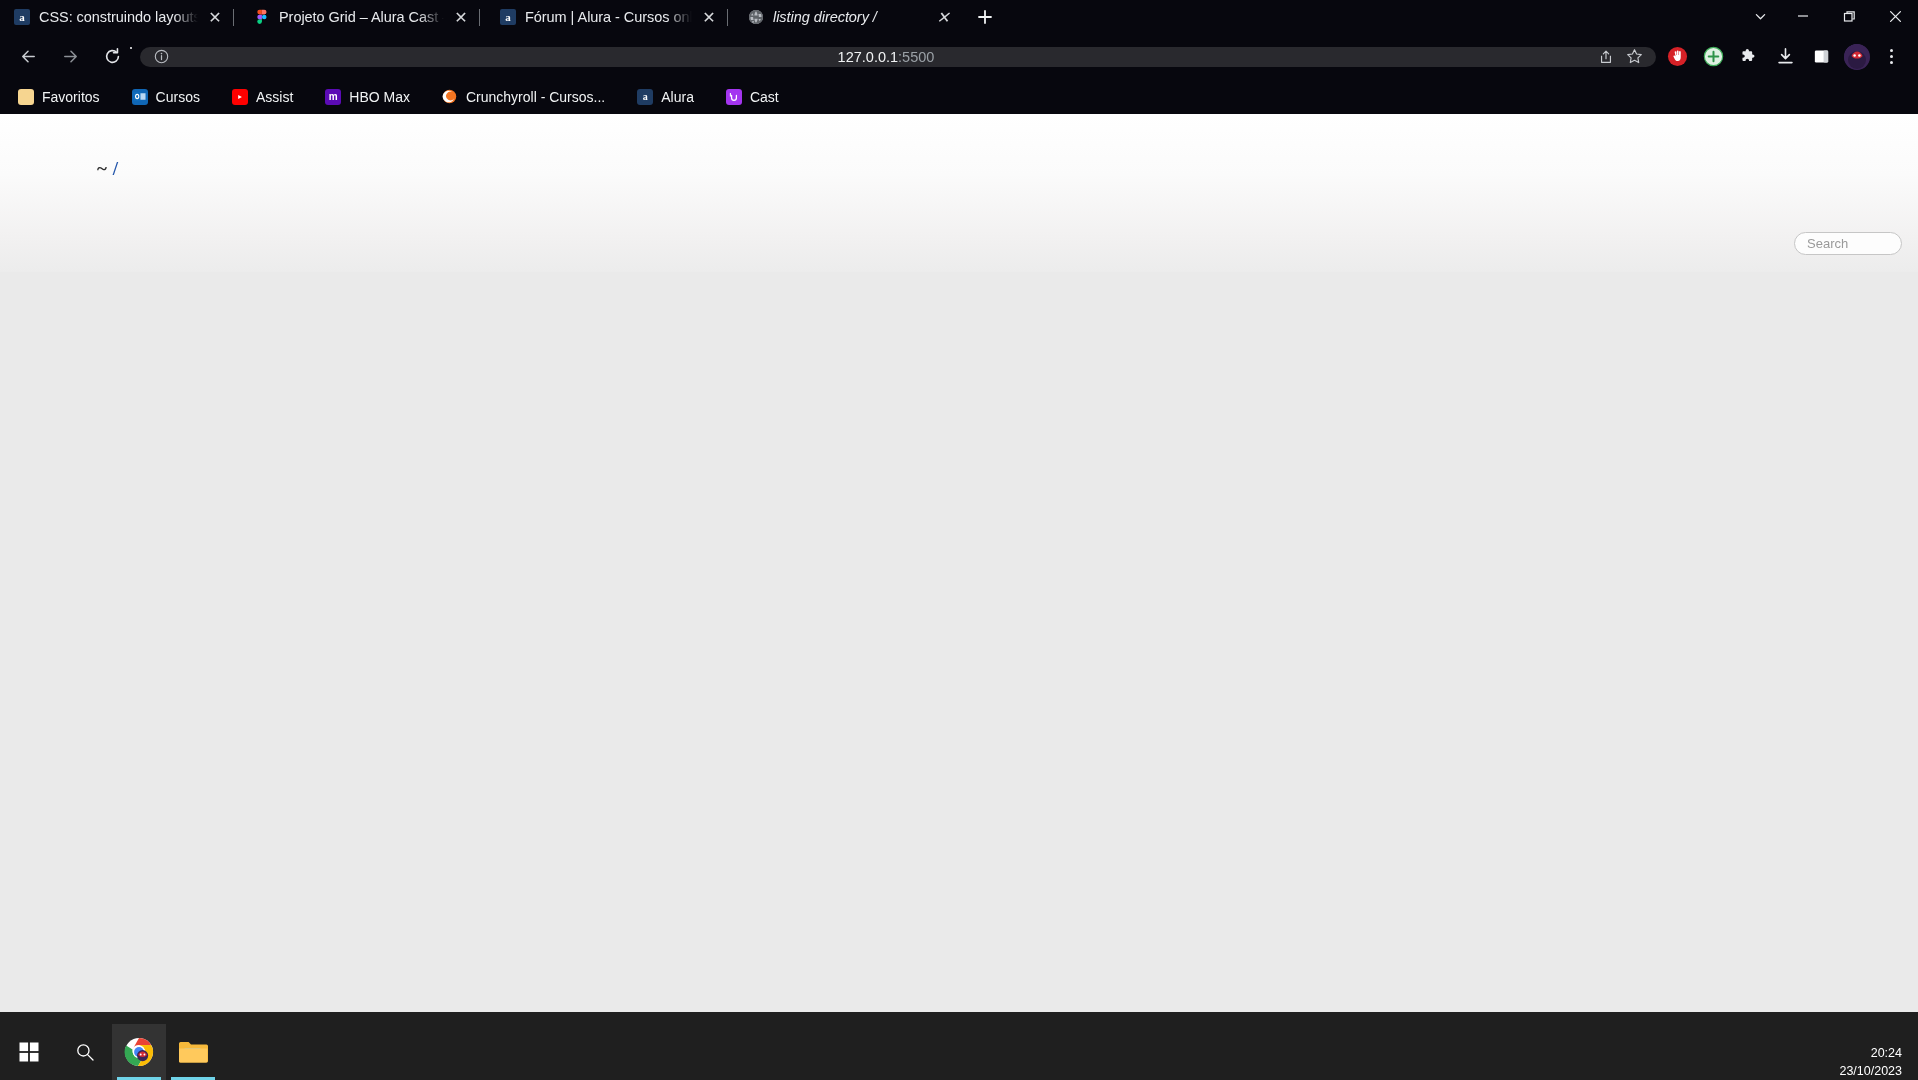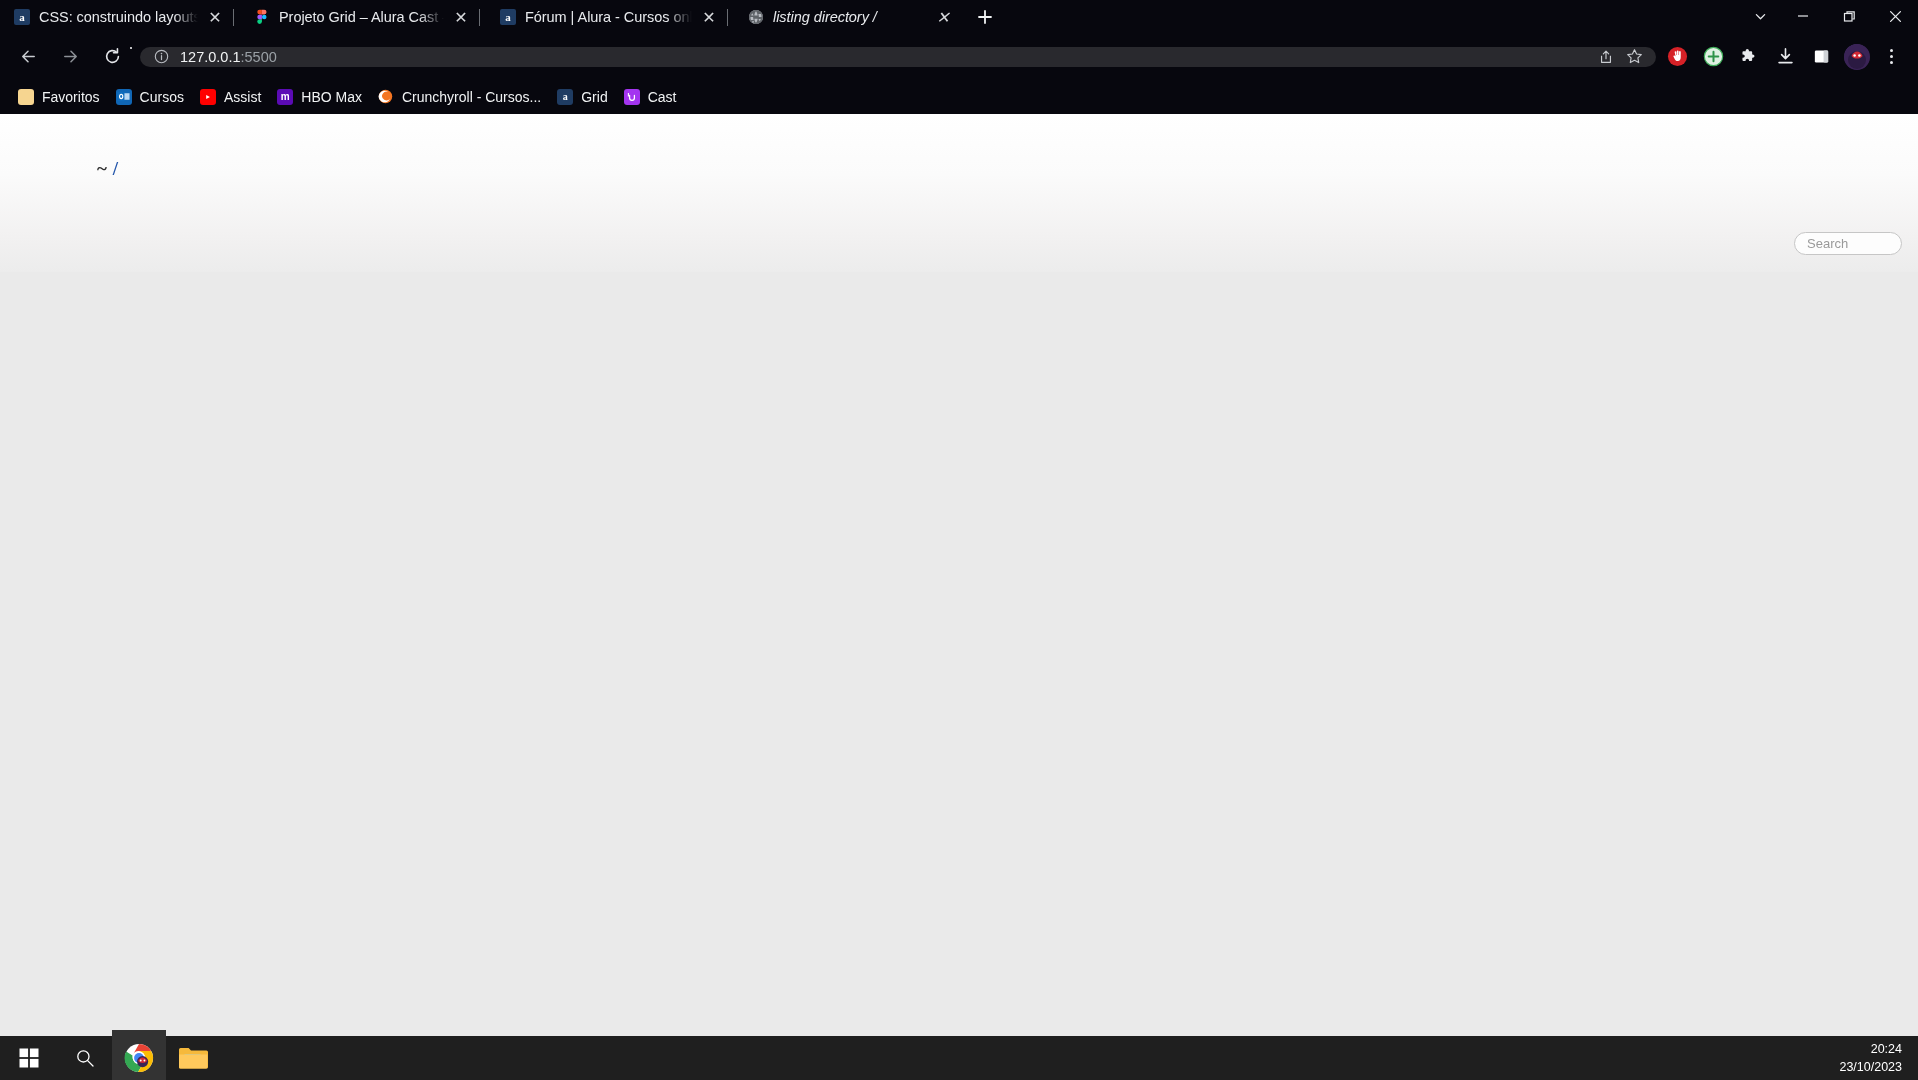--- a/index.html
+++ b/index.html
@@ -133,20 +133,21 @@
   .nav-btn.first { margin-left: 10px; }
   #omnibox {
     position: relative;
     margin-left: 10px;
     height: 20px;
     flex: 0 0 1516px;
     background: #29292e;
     border-radius: 16px;
     display: flex; align-items: center;
     padding: 0 8px 0 12px;
+    text-align: center;
   }
   #site-info-icon {
     width: 18px; height: 18px; flex: 0 0 18px;
     display: flex; align-items: center; justify-content: center;
     color: #b9bcc2; margin-right: 10px;
   }
   #omnibox-url {
     flex: 1 1 auto;
     font-size: 14.5px;
     color: #f1f3f4;
@@ -182,20 +183,21 @@
     width: 3px; height: 3px; border-radius: 50%; background: #e8eaed; display: block;
   }
 
   
   #bookmarks-bar {
     position: absolute; left: 0; top: 79px;
     width: 1918px; height: 35px;
     display: flex; align-items: center;
     padding-left: 10px;
     z-index: 4;
+    gap: 16px;
   }
   .bookmark {
     display: flex; align-items: center;
     height: 26px;
     padding: 0 8px;
     border-radius: 4px;
     color: #f1f3f4;
     font-size: 14px;
     white-space: nowrap;
   }
@@ -250,23 +252,23 @@
     font-size: 13px;
     font-family: "Liberation Sans", sans-serif;
     padding: 0 12px;
     outline: none;
   }
   #search-input::placeholder { color: #9a9a9a; }
 
   
   #taskbar {
     position: absolute; left: 0; bottom: 0;
-    width: 1918px; height: 44px;
+    width: 1918px; height: 68px;
     background: #1f1f1f;
-    display: flex; align-items: center;
+    display: flex; align-items: flex-end;
     z-index: 10;
   }
   .tb-item {
     width: 54px; height: 56px;
     display: flex; align-items: center; justify-content: center;
     position: relative;
   }
   .tb-item.active { background: #333333; }
   .tb-item .runindicator {
     position: absolute; bottom: 0; left: 50%; transform: translateX(-50%);
@@ -494,21 +496,21 @@
         <svg width="15" height="15" viewBox="0 0 16 16" aria-hidden="true">
           <circle cx="8" cy="8" r="7.2" fill="#f47521"></circle>
           <path d="M10.8 3.2A6.2 6.2 0 1 0 12.8 10a4.6 4.6 0 1 1-2-6.8z" fill="#ffffff"></path>
         </svg>
       </span>
       <span>Crunchyroll - Cursos...</span>
     </div>
 
     <div class="bookmark">
       <span class="bm-icon bm-alura">a</span>
-      <span>Grid</span>
+      <span>Alura</span>
     </div>
 
     <div class="bookmark">
       <span class="bm-icon bm-udemy">
         <svg width="14" height="14" viewBox="0 0 14 14" aria-hidden="true">
           <circle cx="7" cy="7" r="6.8" fill="#a435f0"></circle>
           <path d="M3.4 3.1v3.4" stroke="#fff" stroke-width="1.1"></path>
           <path d="M4.6 5.4v2.6a2.4 2.4 0 0 0 4.8 0V5.4" stroke="#fff" stroke-width="1.25" fill="none" stroke-linecap="round"></path>
         </svg>
       </span>

